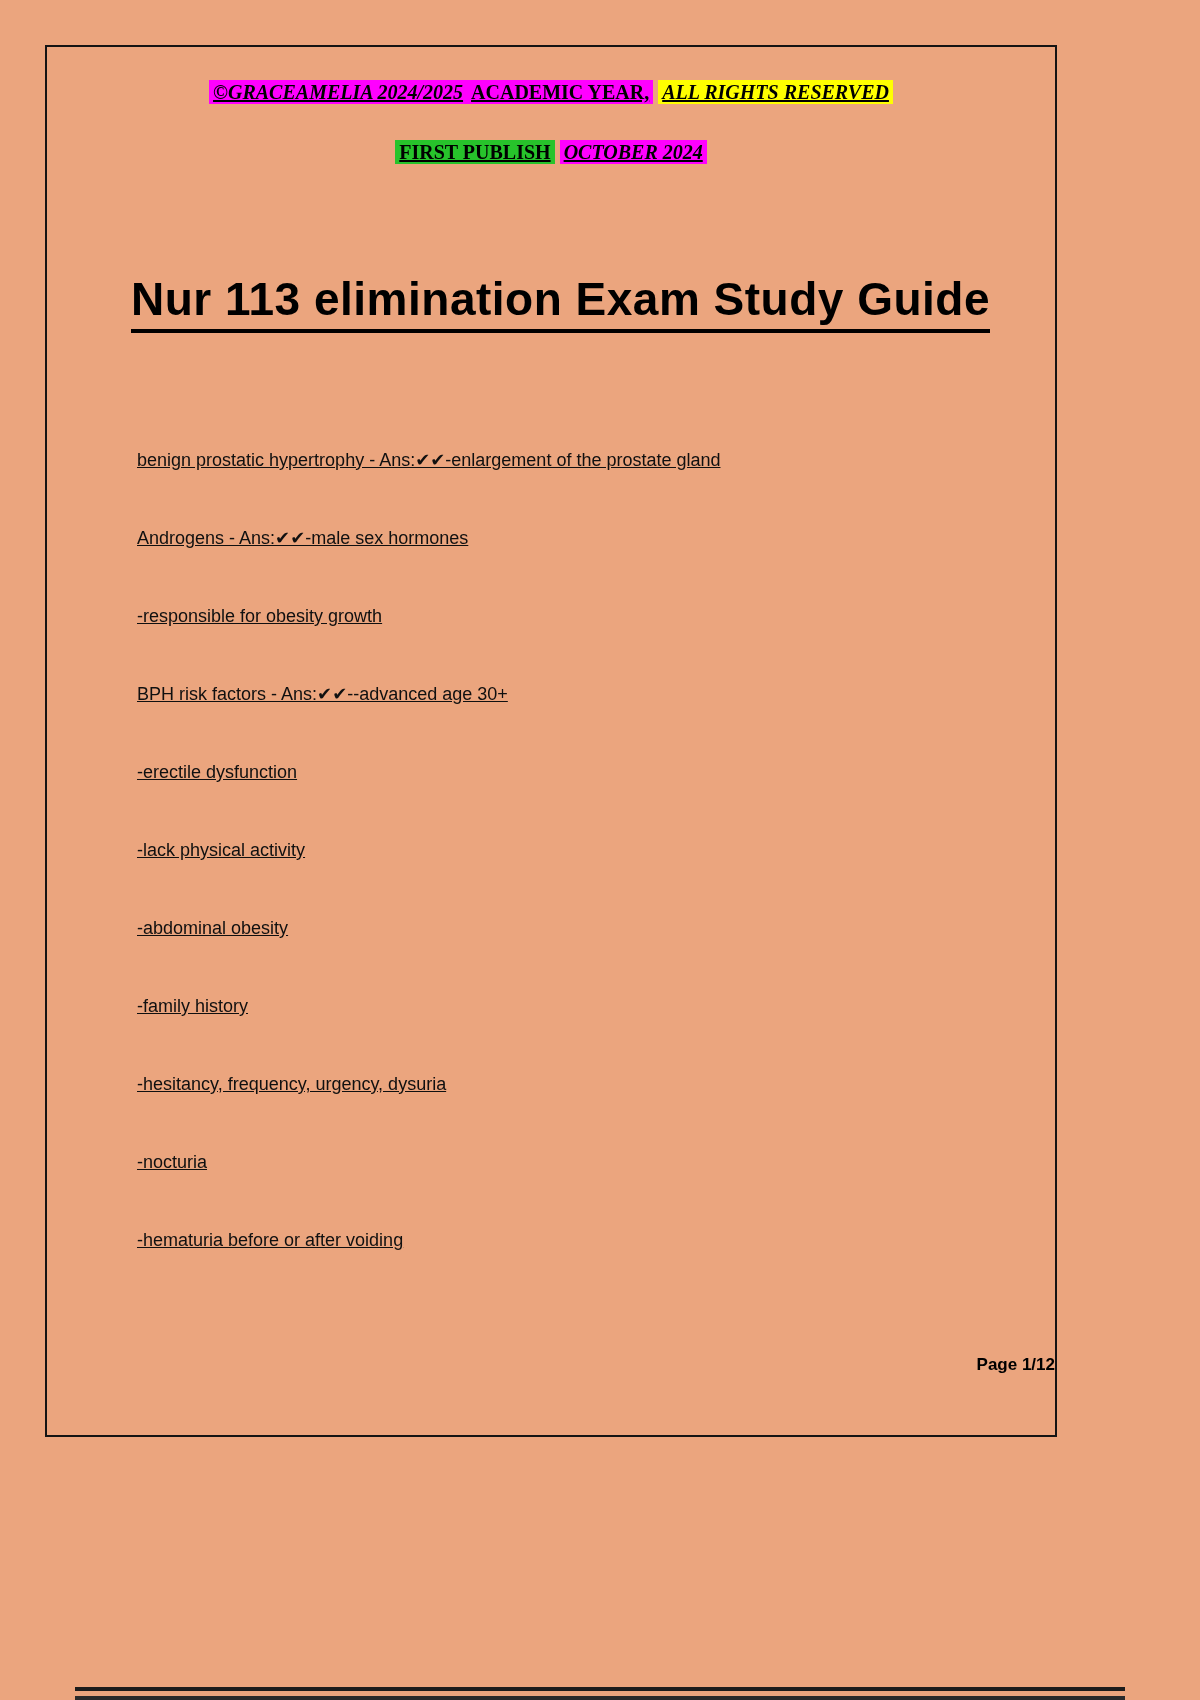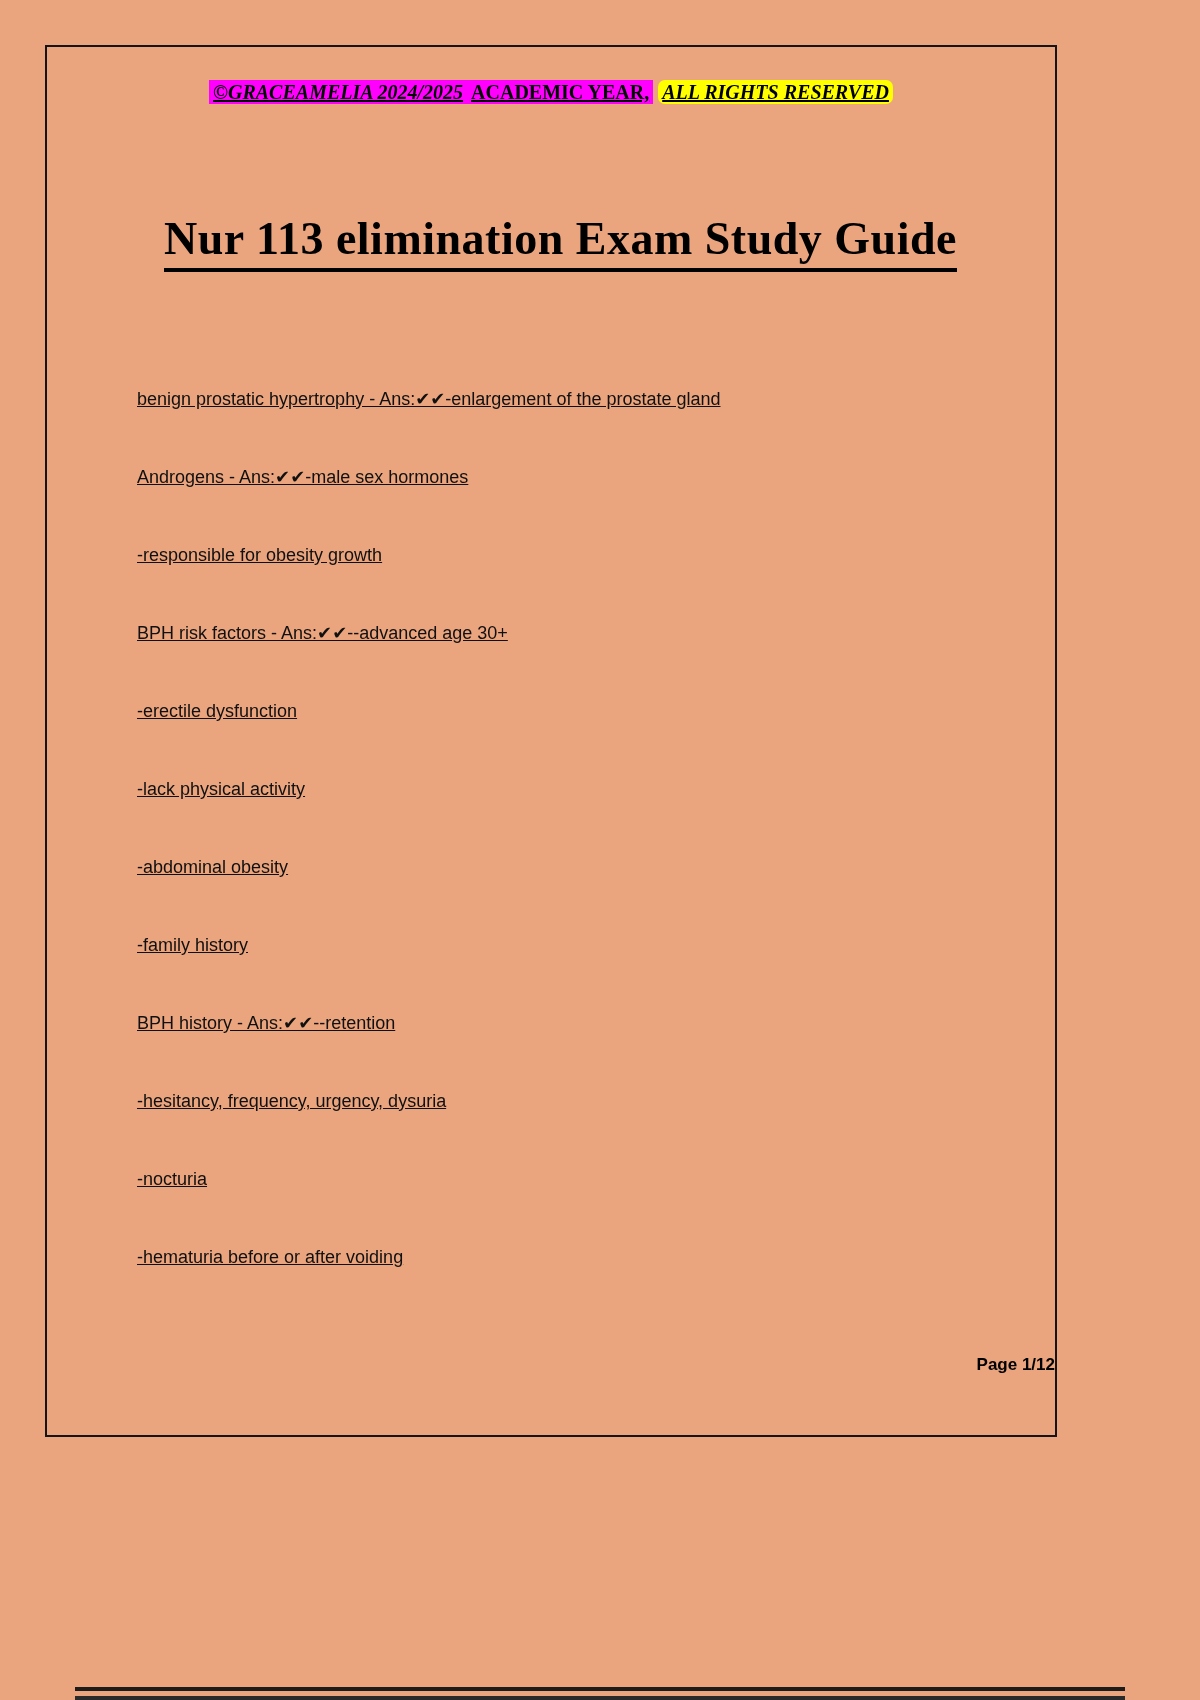--- a/index.html
+++ b/index.html
@@ -31,27 +31,27 @@
     font-size: 20px;
     color: #000;
   }
   .header-line1 { margin-top: 34px; }
   .header-line2 { margin-top: 37px; }
   .hl {
     padding: 1px 4px;
     text-decoration: underline;
   }
   .hl-magenta { background: #ff00ff; }
-  .hl-yellow  { background: #ffff00; border-radius: 7px; }
+  .hl-yellow  { background: #ffff00; }
   .hl-green   { background: #27c32b; font-style: normal; }
   .upright { font-style: normal; }
   .doc-title {
     margin-top: 108px;
     text-align: center;
-    font-family: Liberation Serif, serif;
+    font-family: Liberation Sans, sans-serif;
     font-weight: bold;
     font-size: 46px;
     color: #000;
     letter-spacing: 0.5px;
     padding-left: 19px;
   }
   .doc-title .title-text {
     display: inline-block;
     border-bottom: 4px solid #000;
     padding-bottom: 3px;
@@ -98,33 +98,36 @@
 </head>
 <body>
 
 <div class="page-box">
 
   <div class="header-line header-line1">
     <span class="hl hl-magenta">©GRACEAMELIA 2024/2025</span><span class="hl hl-magenta upright">ACADEMIC YEAR,</span>
     <span class="hl hl-yellow">ALL RIGHTS RESERVED</span>
   </div>
 
+  <div class="header-line header-line2">
+    <span class="hl hl-green">FIRST PUBLISH</span>
+    <span class="hl hl-magenta">OCTOBER 2024</span>
+  </div>
 
   <h1 class="doc-title"><span class="title-text">Nur 113 elimination Exam Study Guide</span></h1>
 
   <div class="body-text">
     <p>benign prostatic hypertrophy - Ans:✔✔-enlargement of the prostate gland</p>
     <p>Androgens - Ans:✔✔-male sex hormones</p>
     <p>-responsible for obesity growth</p>
     <p>BPH risk factors - Ans:✔✔--advanced age 30+</p>
     <p>-erectile dysfunction</p>
     <p>-lack physical activity</p>
     <p>-abdominal obesity</p>
     <p>-family history</p>
-    <p>BPH history - Ans:✔✔--retention</p>
     <p>-hesitancy, frequency, urgency, dysuria</p>
     <p>-nocturia</p>
     <p>-hematuria before or after voiding</p>
   </div>
 
   <div class="page-num">Page 1/12</div>
 
 </div>
 
 <div class="next-page-line"></div>

